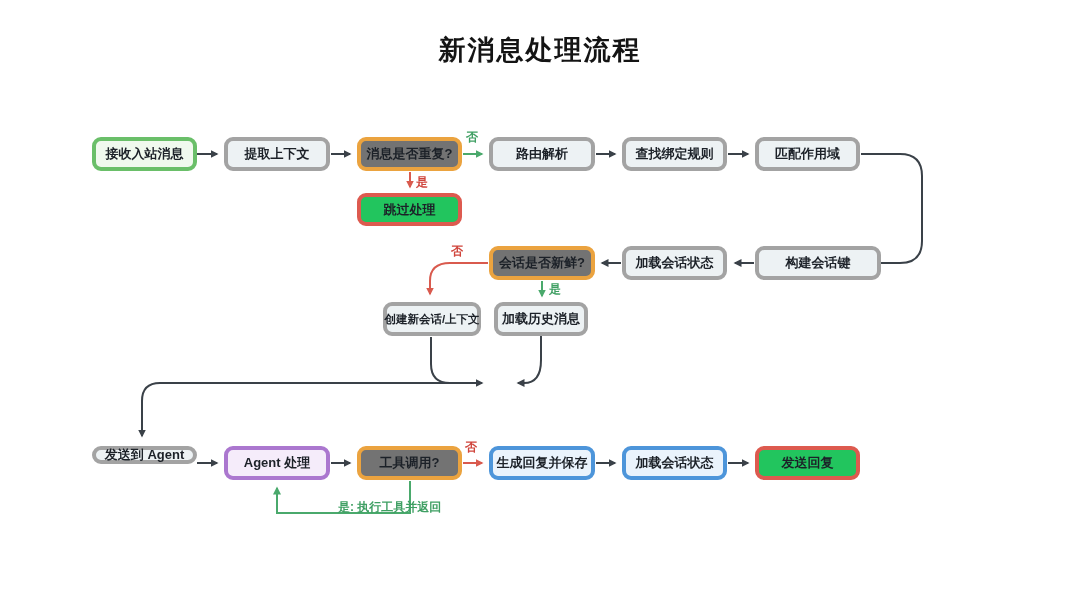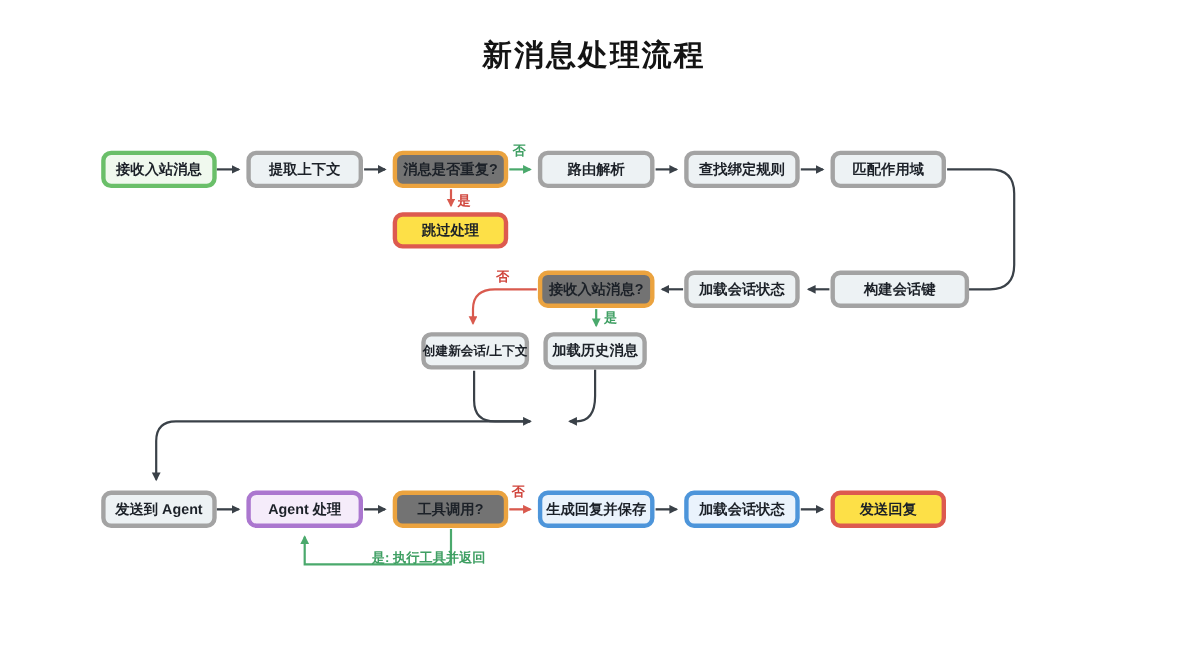--- a/index.html
+++ b/index.html
@@ -12,21 +12,21 @@
     font-size:27px;font-weight:800;color:#141414;letter-spacing:2px;
   }
   svg.edges{position:absolute;left:0;top:0;width:1080px;height:606px;}
   .node{
     position:absolute;box-sizing:border-box;border:4px solid #a3a3a3;border-radius:9px;
     background:#edf2f4;display:flex;align-items:center;justify-content:center;
     font-size:13px;font-weight:bold;color:#1c2128;white-space:nowrap;
   }
   .node.green {background:#f0f9ee;border-color:#6abf69;}
   .node.orange{background:#737373;border-color:#eba33f;}
-  .node.red   {background:#fde047;border-color:#dd5a4f;font-family:Liberation Serif, serif;}
+  .node.red   {background:#22c55e;border-color:#dd5a4f;font-family:Liberation Serif, serif;}
   .node.purple{background:#f5ecfa;border-color:#ab77cf;}
   .node.blue  {background:#eaf3fc;border-color:#4d95da;}
   .node.tight {font-size:11.5px;}
   .elabel{
     position:absolute;font-size:12px;font-weight:bold;line-height:1;white-space:nowrap;
   }
   .elabel.green{color:#3f9f63;}
   .elabel.red{color:#d0453c;}
 </style>
 </head>
@@ -79,26 +79,26 @@
   <div class="node green" style="left:92px;top:137px;width:105px;height:34px">接收入站消息</div>
   <div class="node" style="left:224px;top:137px;width:106px;height:34px">提取上下文</div>
   <div class="node orange" style="left:357px;top:137px;width:105px;height:34px">消息是否重复?</div>
   <div class="node red" style="left:357px;top:193px;width:105px;height:33px">跳过处理</div>
   <div class="node" style="left:489px;top:137px;width:106px;height:34px">路由解析</div>
   <div class="node" style="left:622px;top:137px;width:105px;height:34px">查找绑定规则</div>
   <div class="node" style="left:755px;top:137px;width:105px;height:34px">匹配作用域</div>
 
   <div class="node" style="left:755px;top:246px;width:126px;height:34px">构建会话键</div>
   <div class="node" style="left:622px;top:246px;width:105px;height:34px">加载会话状态</div>
-  <div class="node orange" style="left:489px;top:246px;width:106px;height:34px">接收入站消息?</div>
+  <div class="node orange" style="left:489px;top:246px;width:106px;height:34px">会话是否新鲜?</div>
 
   <div class="node tight" style="left:383px;top:302px;width:98px;height:34px">创建新会话/上下文</div>
   <div class="node" style="left:494px;top:302px;width:94px;height:34px">加载历史消息</div>
 
-  <div class="node" style="left:92px;top:446px;width:105px;height:34px">发送到 Agent</div>
+  <div class="node" style="left:92px;top:446px;width:105px;height:18px">发送到 Agent</div>
   <div class="node purple" style="left:224px;top:446px;width:106px;height:34px">Agent 处理</div>
   <div class="node orange" style="left:357px;top:446px;width:105px;height:34px">工具调用?</div>
   <div class="node blue" style="left:489px;top:446px;width:106px;height:34px">生成回复并保存</div>
   <div class="node blue" style="left:622px;top:446px;width:105px;height:34px">加载会话状态</div>
   <div class="node red" style="left:755px;top:446px;width:105px;height:34px">发送回复</div>
 
   <div class="elabel green" style="left:466px;top:131px">否</div>
   <div class="elabel red" style="left:416px;top:176px">是</div>
   <div class="elabel red" style="left:451px;top:245px">否</div>
   <div class="elabel green" style="left:549px;top:283px">是</div>

